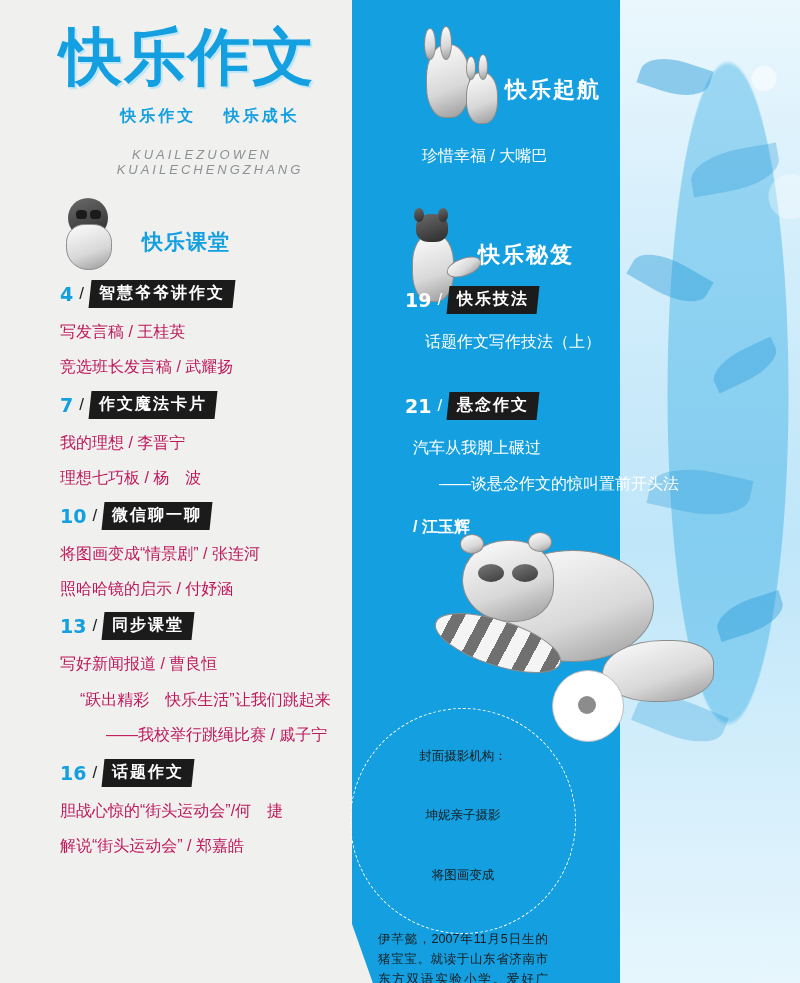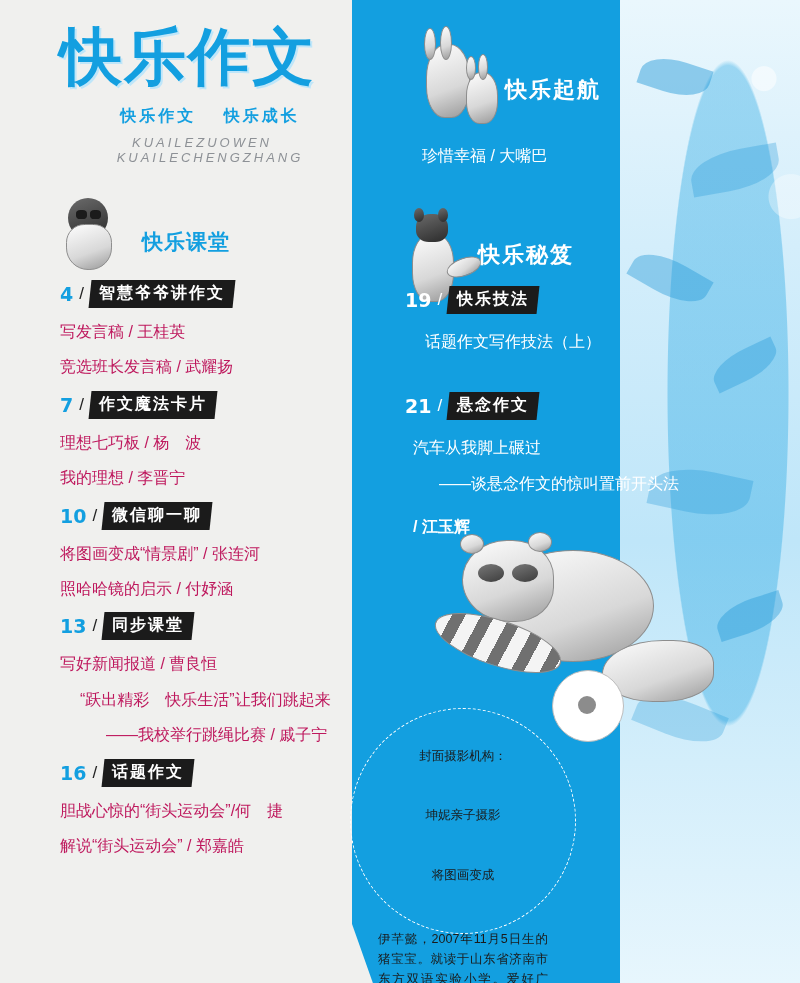--- a/index.html
+++ b/index.html
@@ -39,21 +39,21 @@
     font-size:62px; font-weight:bold; color:#139fe0;
     letter-spacing:2px; line-height:1;
     text-shadow: 2px 2px 0 #bfe6f9;
   }
   .logo-sub {
     margin-top:18px; text-align:center;
     color:#139fe0; font-size:16px; font-weight:bold; letter-spacing:3px;
   }
   .logo-sub span { margin:0 10px; }
   .logo-pinyin {
-    margin-top:8px; text-align:center;
+    margin-top:20px; text-align:center;
     color:#8d9196; font-size:13px; letter-spacing:3px;
     font-style:italic;
   }
   .logo-pinyin .sep { display:inline-block; width:16px; }
 
   
   .left-col { position:absolute; left:60px; top:196px; width:300px; }
 
   .section-head {
     display:flex; align-items:flex-end; gap:24px; margin-bottom:6px;
@@ -187,22 +187,22 @@
     <div class="item">写发言稿 / 王桂英</div>
     <div class="item">竞选班长发言稿 / 武耀扬</div>
   </div>
 
   <div class="entry">
     <div class="entry-head">
       <span class="page-num">7</span>
       <span class="slash">/</span>
       <span class="entry-label"><i>作文魔法卡片</i></span>
     </div>
+    <div class="item">我的理想 / 李晋宁</div>
     <div class="item">理想七巧板 / 杨　波</div>
-    <div class="item">我的理想 / 李晋宁</div>
   </div>
 
   <div class="entry">
     <div class="entry-head">
       <span class="page-num">10</span>
       <span class="slash">/</span>
       <span class="entry-label"><i>微信聊一聊</i></span>
     </div>
     <div class="item">将图画变成“情景剧” / 张连河</div>
     <div class="item">照哈哈镜的启示 / 付妤涵</div>

